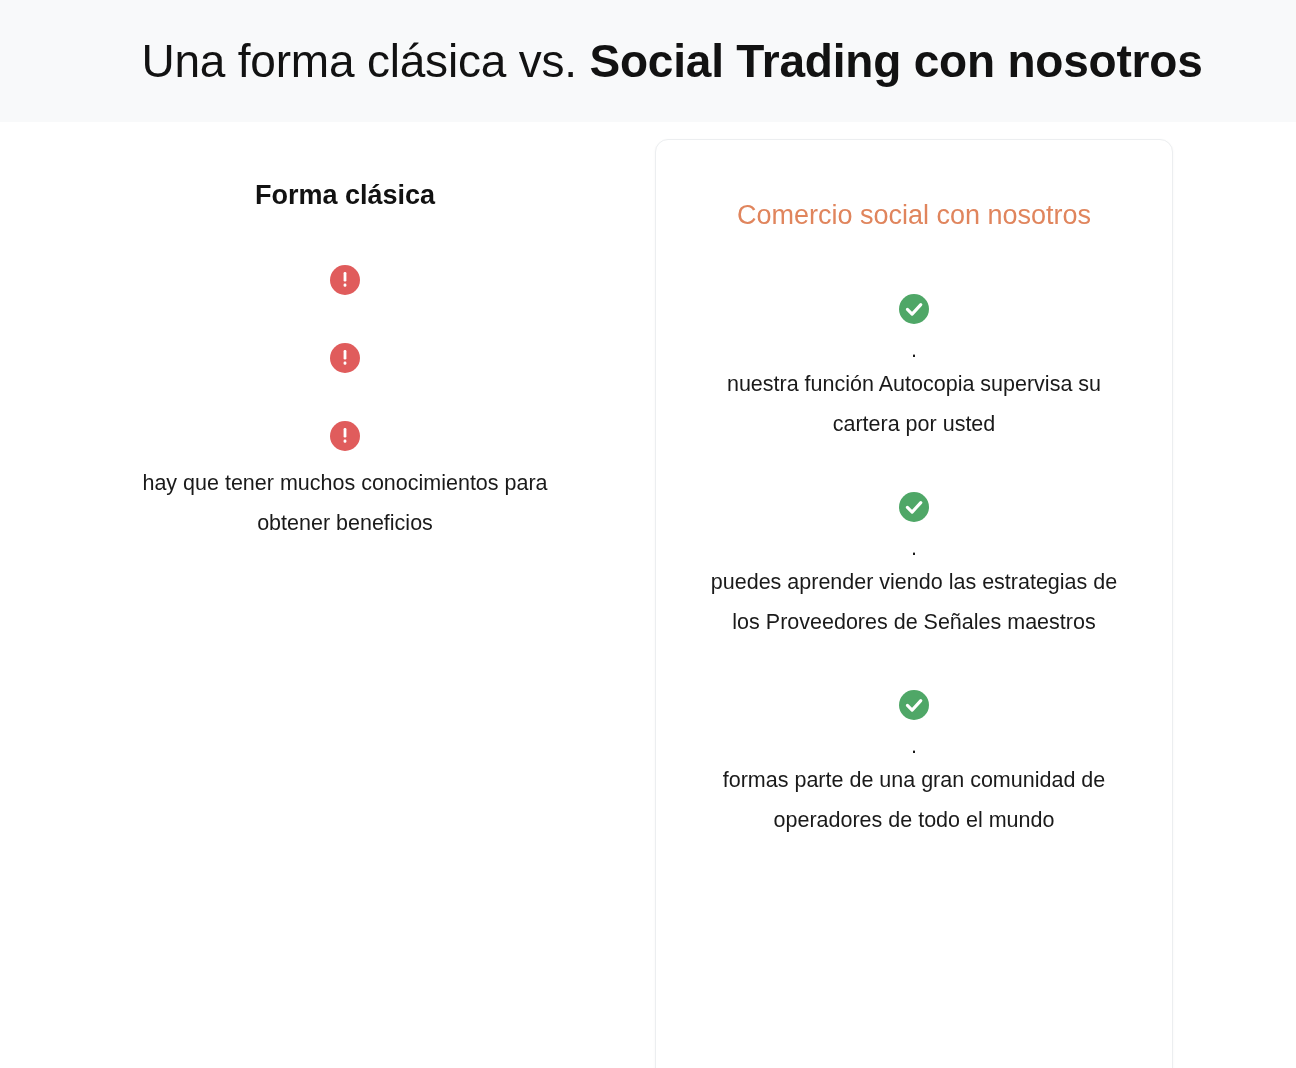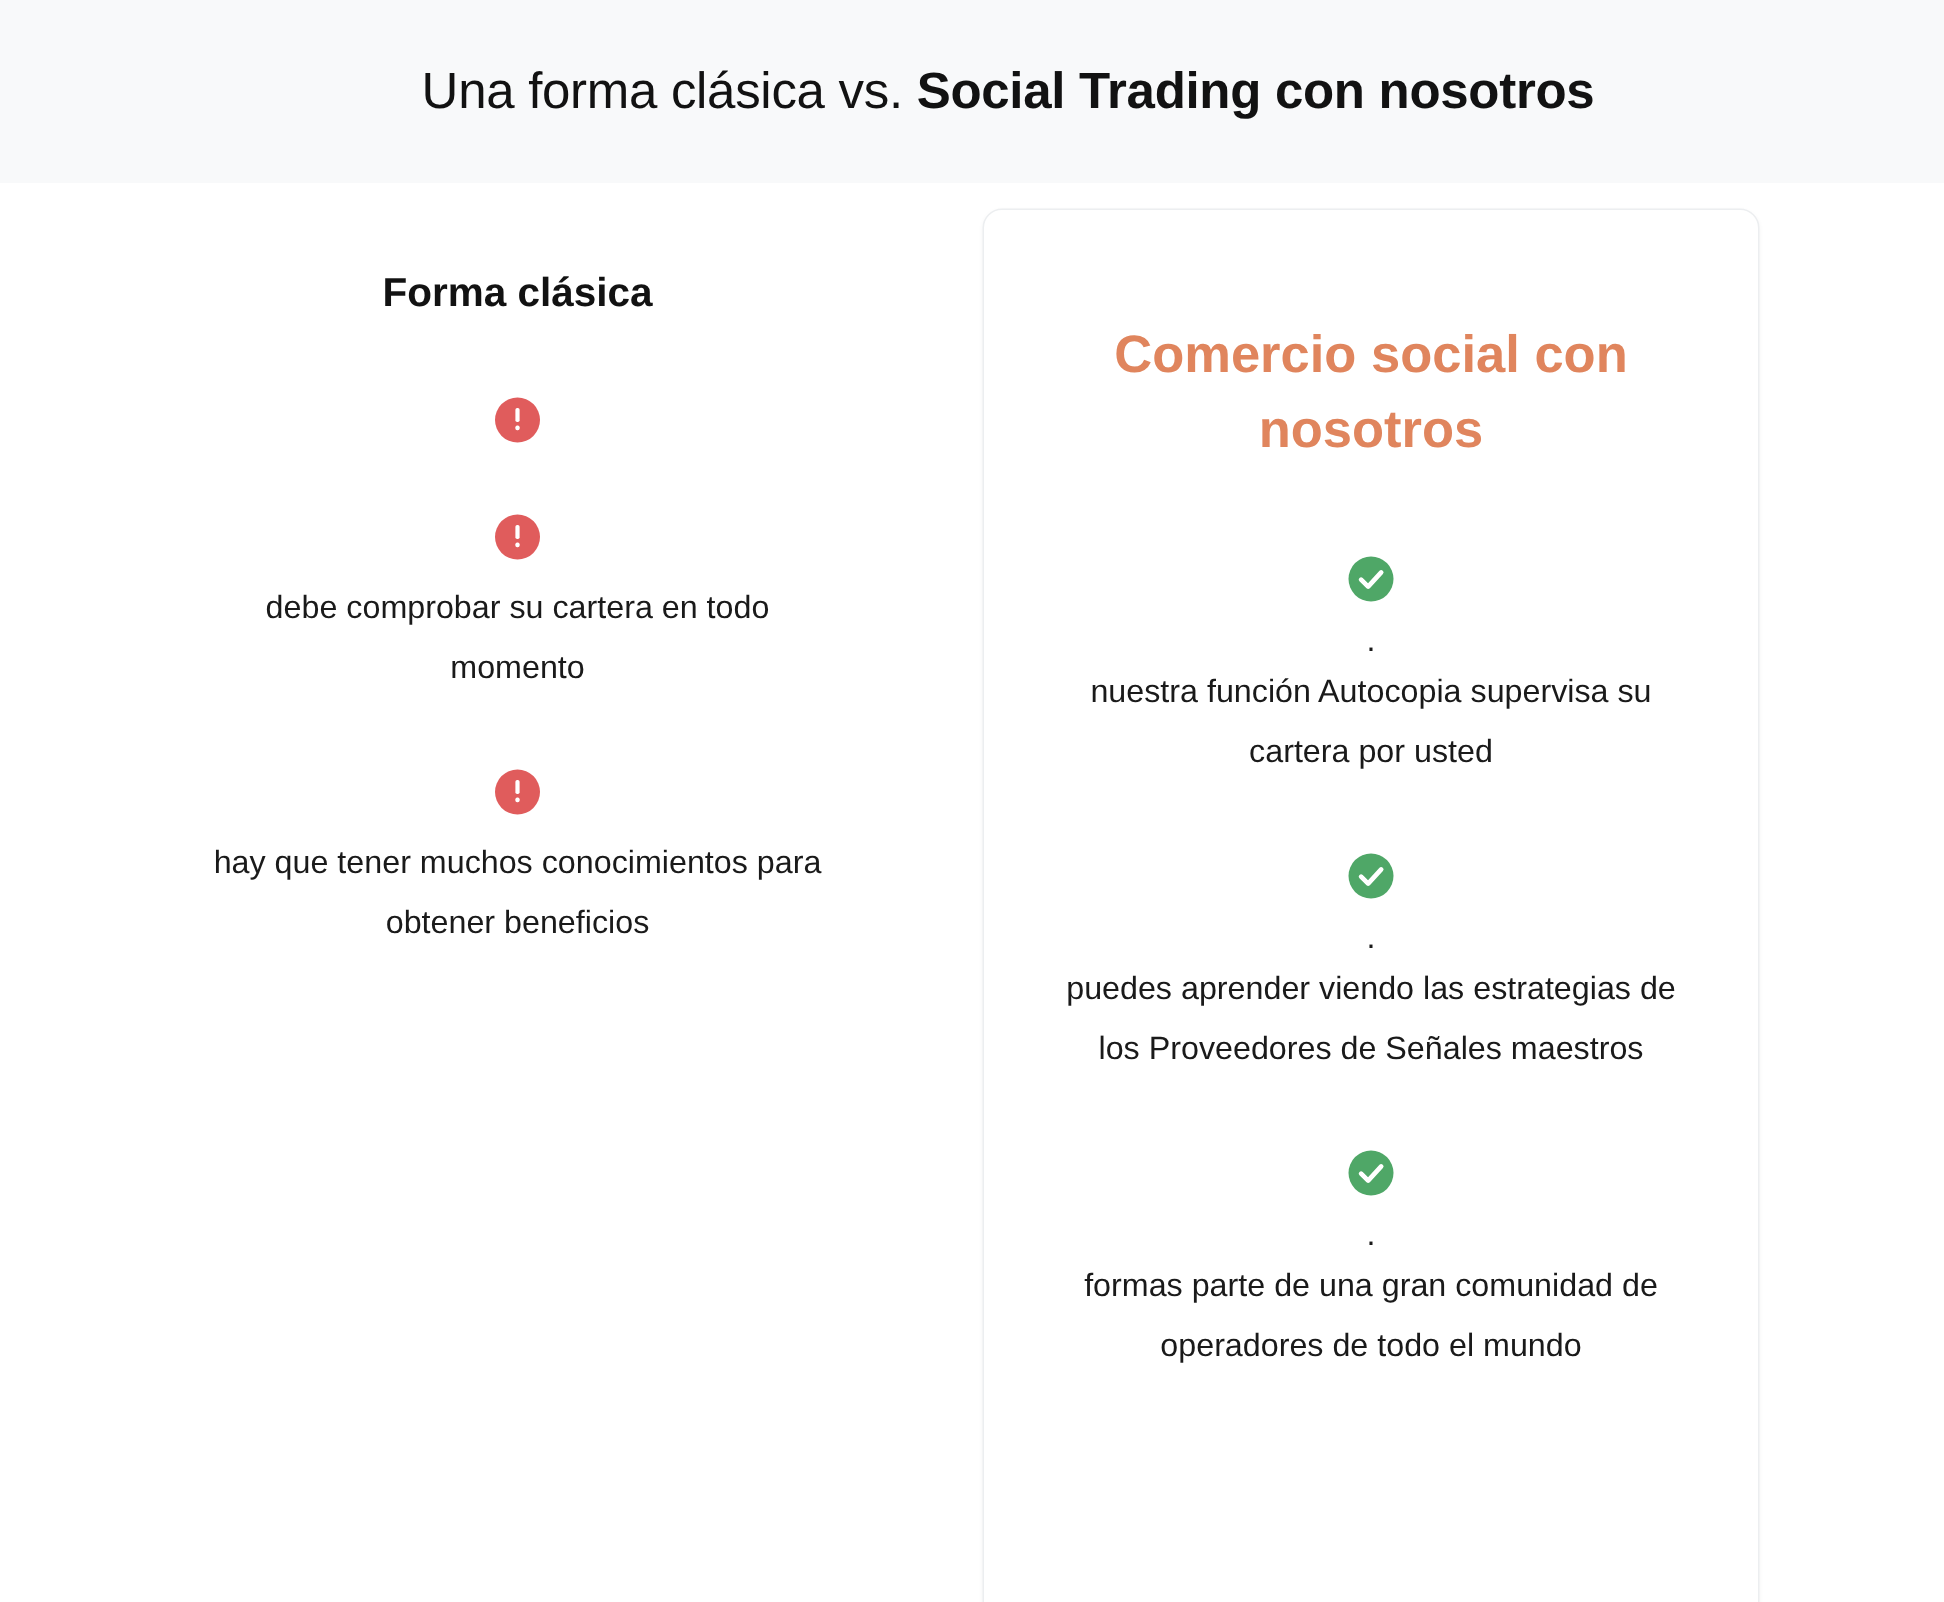--- a/index.html
+++ b/index.html
@@ -31,21 +31,21 @@
     width: 1296px;
     height: 122px;
     background: #f8f9fa;
     display: flex;
     align-items: center;
     justify-content: center;
     box-sizing: border-box;
     padding: 0 40px;
   }
   .header-title {
-    font-size: 34px;
+    font-size: 46px;
     line-height: 1.18;
     font-weight: 400;
     color: #121212;
     text-align: center;
     letter-spacing: -0.2px;
     white-space: nowrap;
     margin-left: 48px;
   }
   .header-title .strong {
     font-weight: 700;
@@ -88,25 +88,25 @@
     min-height: 960px;
     box-sizing: border-box;
     background: #ffffff;
     border: 1px solid #eceef0;
     border-radius: 13px;
     box-shadow: 0 1px 3px rgba(16, 24, 40, 0.04);
     padding: 56px 34px 40px 34px;
     text-align: center;
   }
   .col-social .col-heading {
-    font-size: 35px;
-    font-weight: 700;
+    font-size: 27px;
+    font-weight: 400;
     color: #e0855d;
     line-height: 1.42;
-    margin: 16px 0 60px 0;
+    margin: 0 0 60px 0;
   }
 
   
   .item {
     margin: 0 0 46px 0;
   }
   .item:last-child {
     margin-bottom: 0;
   }
 
@@ -181,21 +181,20 @@
         </span>
       </div>
 
       <div class="item">
         <span class="item-icon warn">
           <svg viewBox="0 0 30 30" xmlns="http://www.w3.org/2000/svg" aria-hidden="true">
             <rect x="13.6" y="7" width="2.8" height="9.4" rx="1.2" fill="#ffffff"></rect>
             <rect x="13.6" y="18.6" width="2.8" height="3.2" rx="1.2" fill="#ffffff"></rect>
           </svg>
         </span>
-        <p class="item-text">debe comprobar su cartera en todo momento</p>
       </div>
 
       <div class="item">
         <span class="item-icon warn">
           <svg viewBox="0 0 30 30" xmlns="http://www.w3.org/2000/svg" aria-hidden="true">
             <rect x="13.6" y="7" width="2.8" height="9.4" rx="1.2" fill="#ffffff"></rect>
             <rect x="13.6" y="18.6" width="2.8" height="3.2" rx="1.2" fill="#ffffff"></rect>
           </svg>
         </span>
         <p class="item-text">hay que tener muchos conocimientos para obtener beneficios</p>

